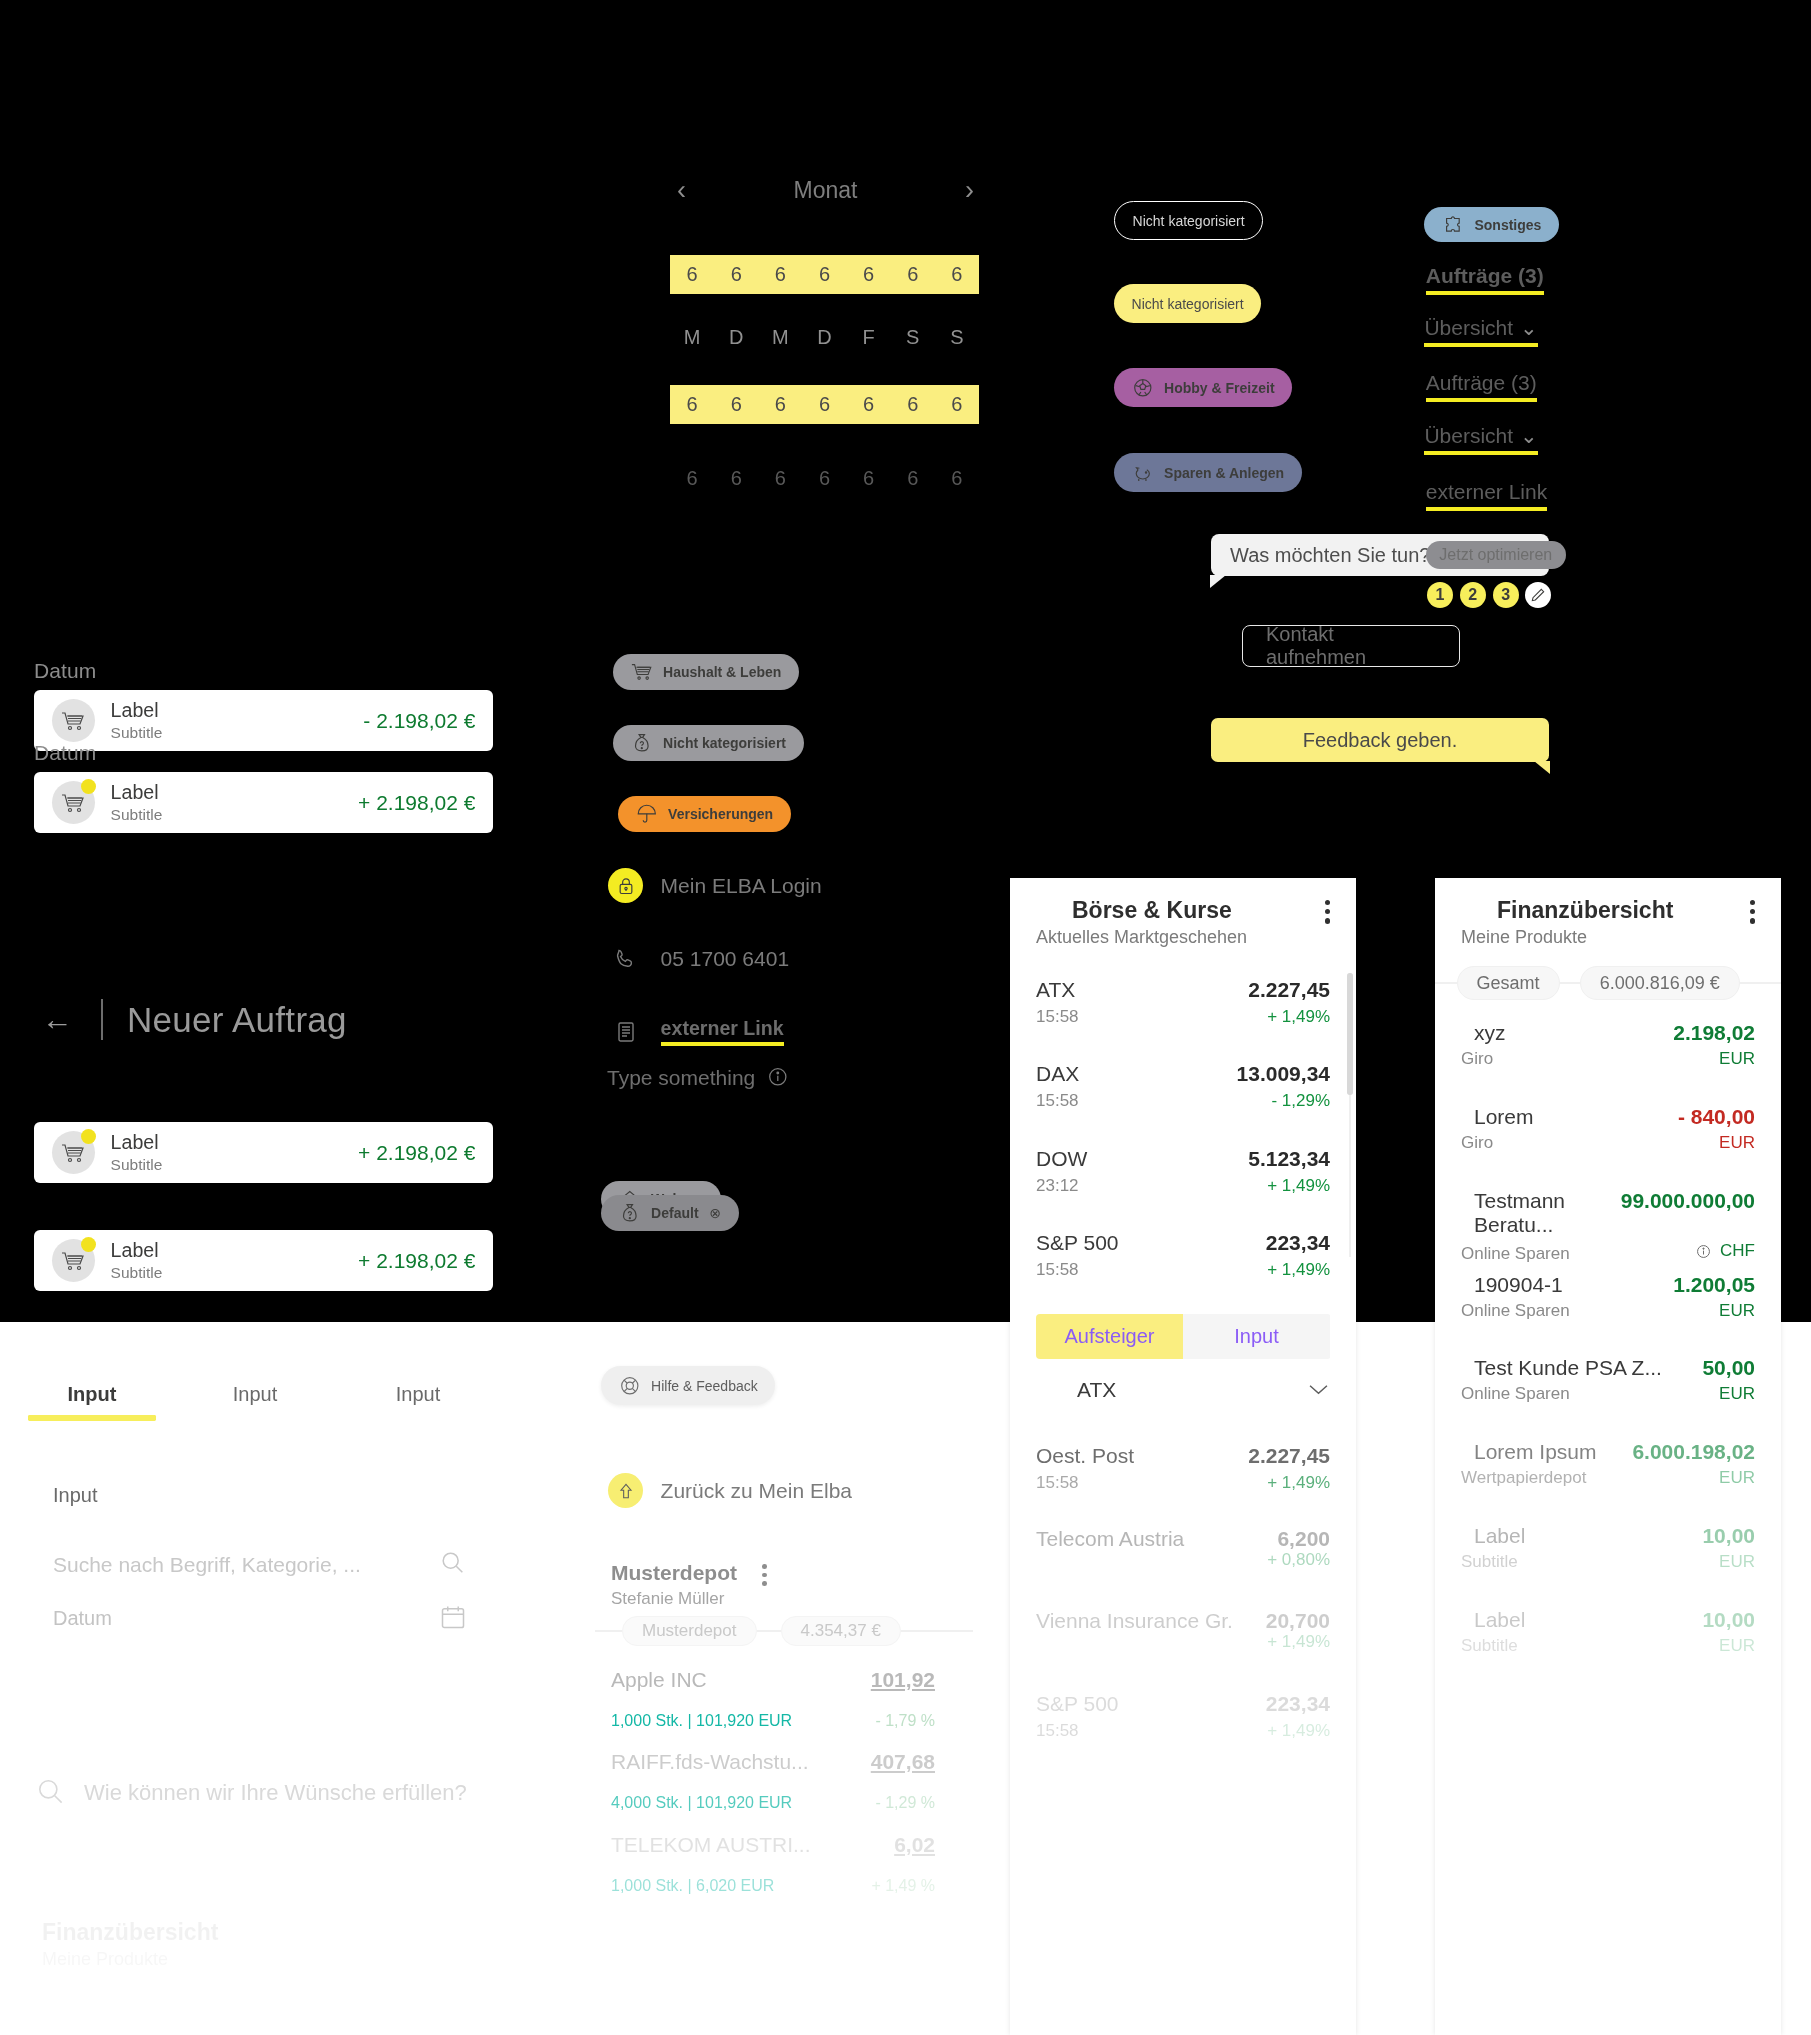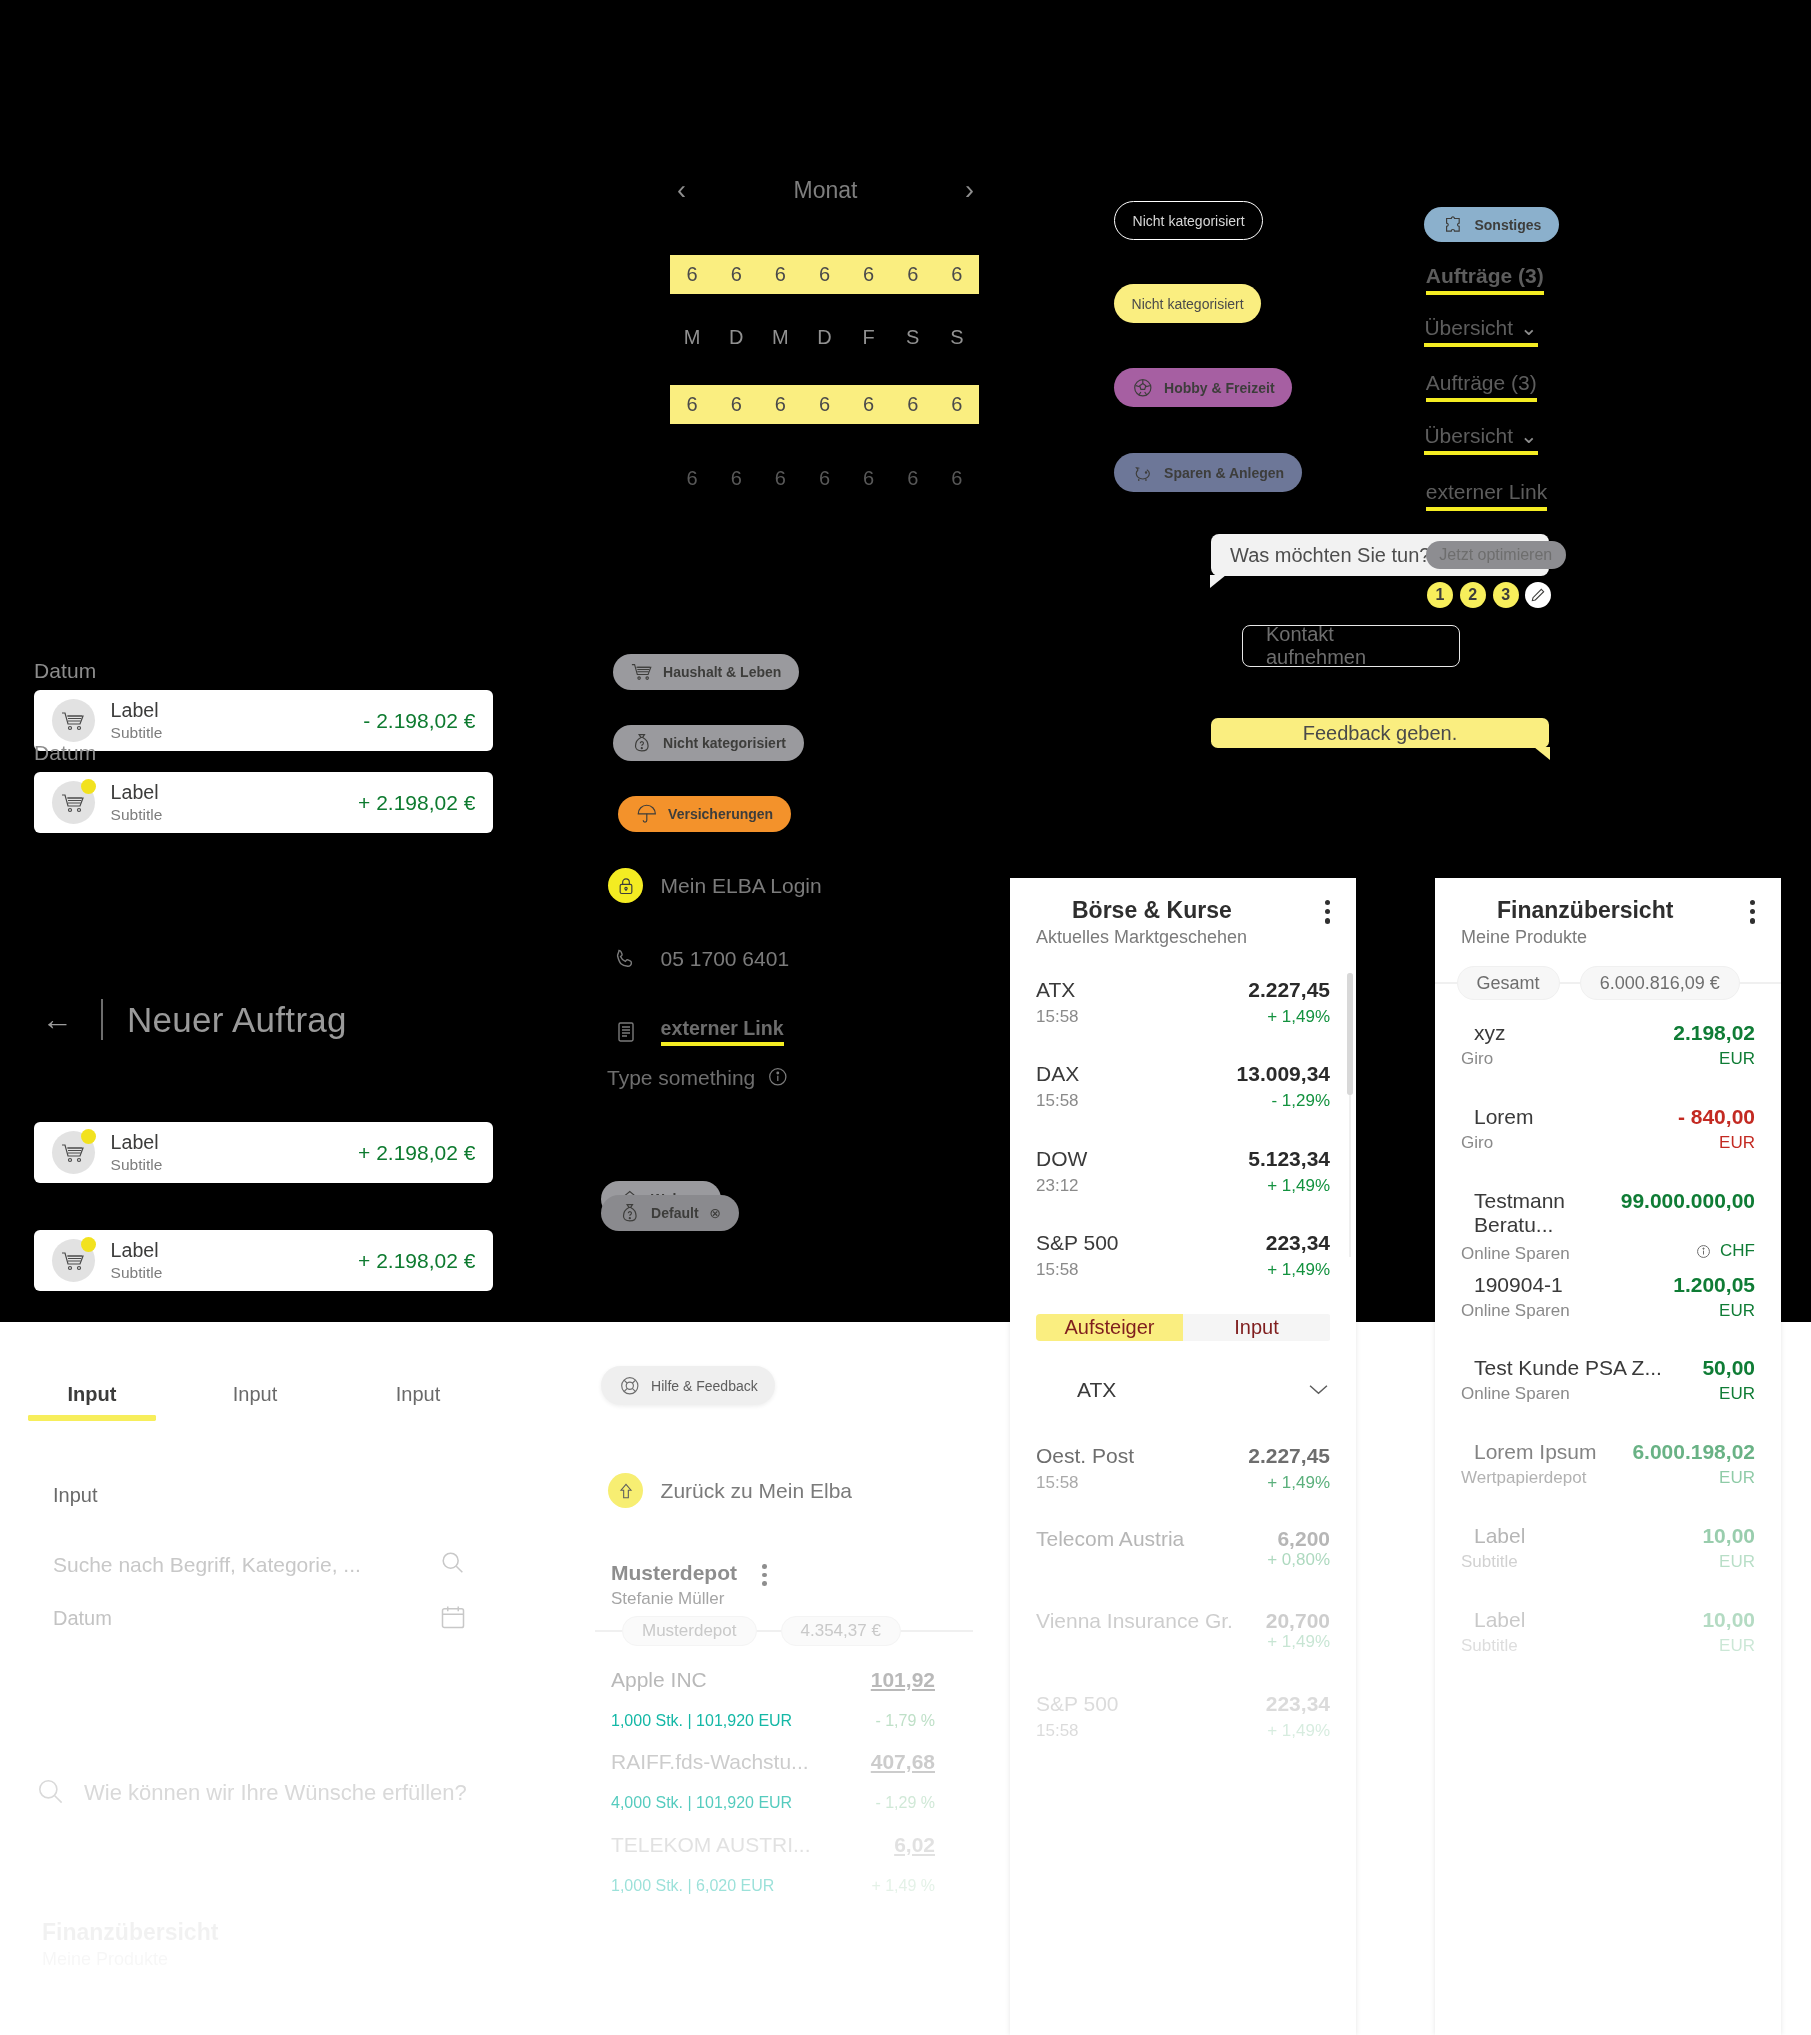--- a/index.html
+++ b/index.html
@@ -159,21 +159,21 @@
     position:absolute; left:-0.7px; bottom:-11.5px; width:0;height:0;
     border-left:0 solid transparent; border-right:16px solid transparent;
     border-top:13.5px solid #f2f2f2;
   }
   .btn-outline{
     position:absolute; border:1.4px solid #e8e8e8; border-radius:8px; height:42px;
     display:flex; align-items:center; justify-content:center; font-size:20px; color:#6e6e6e;
     padding:0 23px;
   }
   .btn-yellow{
-    position:absolute; background:#faee80; border-radius:6.8px; height:30px;
+    position:absolute; background:#faee80; border-radius:6.8px; height:44px;
     display:flex; align-items:center; justify-content:center; font-size:20px; color:#4a4a4a;
   }
   .btn-yellow .tail{
     position:absolute; right:-0.7px; bottom:-11.5px; width:0;height:0;
     border-left:16px solid transparent; border-right:0 solid transparent;
     border-top:13.5px solid #faee80;
   }
 
   
   #col4{ position:absolute; left:1419px; top:0; width:393px; height:2035px; z-index:5;}
@@ -206,22 +206,22 @@
   .q-r1{ display:flex; justify-content:space-between; align-items:baseline;}
   .q-nm{ font-size:21px; color:#3a3a3a;}
   .q-val{ font-size:21px; font-weight:bold; color:#2a2a2a;}
   .q-r2{ display:flex; justify-content:space-between; align-items:baseline; margin-top:4.7px;}
   .q-tm{ font-size:17px; color:#8a8a8a;}
   .q-pc{ font-size:17px; color:#13923f;}
 
   .seg2{
     position:absolute; left:26px; display:flex; border-radius:4px; overflow:hidden;
   }
-  .seg2 .s{ height:27px; display:flex;align-items:center;justify-content:center;
-    font-size:20px; color:#7f1d1d;}
+  .seg2 .s{ height:45px; display:flex;align-items:center;justify-content:center;
+    font-size:20px; color:#8b5cf6;}
   .seg2 .s.on{ background:#faee80; }
   .seg2 .s.off{ background:#f5f5f5; }
 
   .drop{ position:absolute; left:26px; right:26px; display:flex; align-items:center; justify-content:space-between;}
   .drop .dnm{ font-size:21px; color:#3a3a3a; margin-left:41px;}
   .drop .dc{ color:#5d5d5d; }
 
   .scrollbar{ position:absolute; width:5.4px; border-radius:2.7px; background:#d8d8d8;}
   .scrolltrack{ position:absolute; width:1.4px; background:#efefef;}
 

